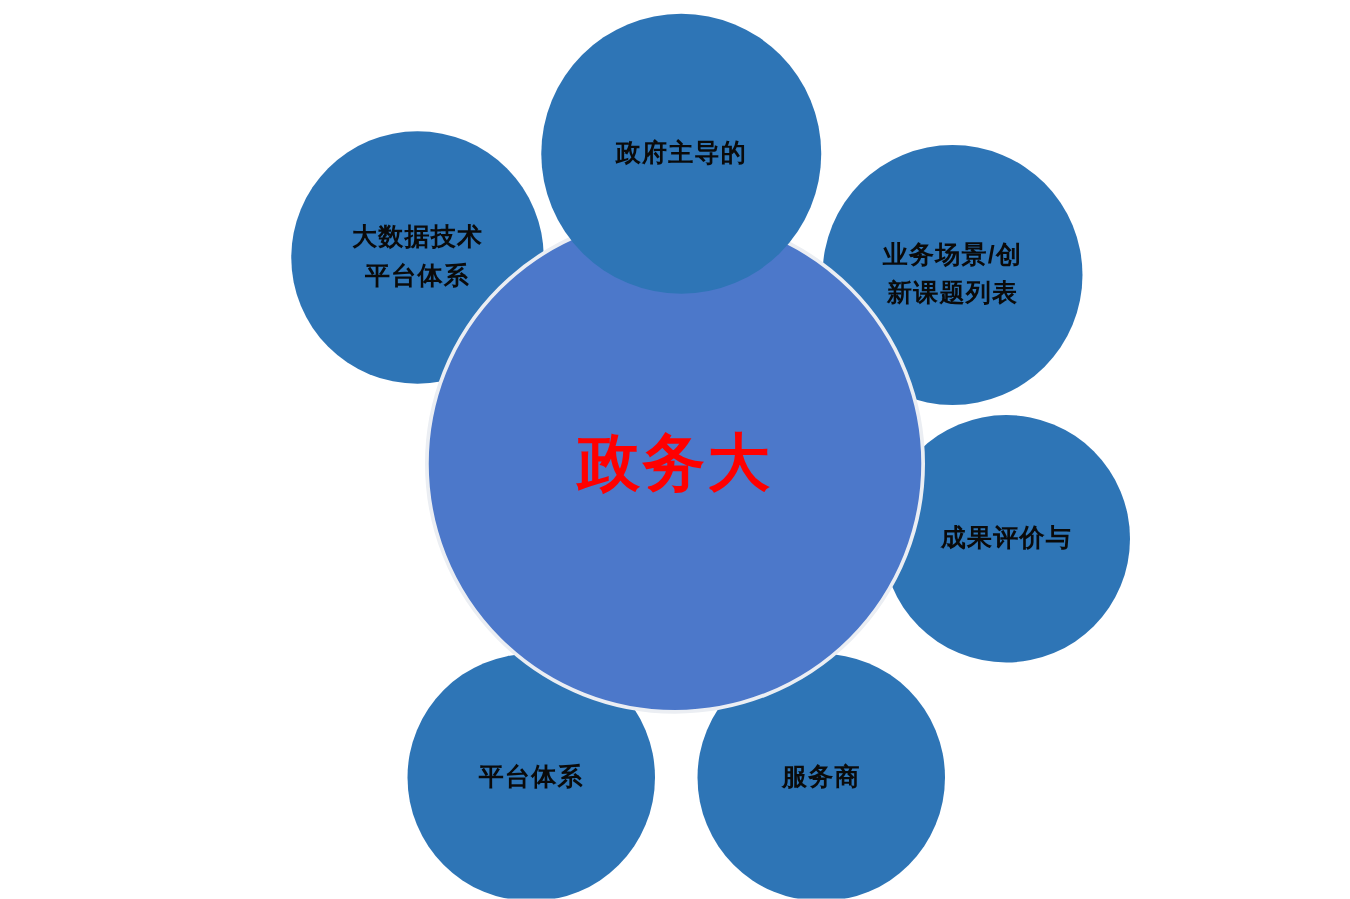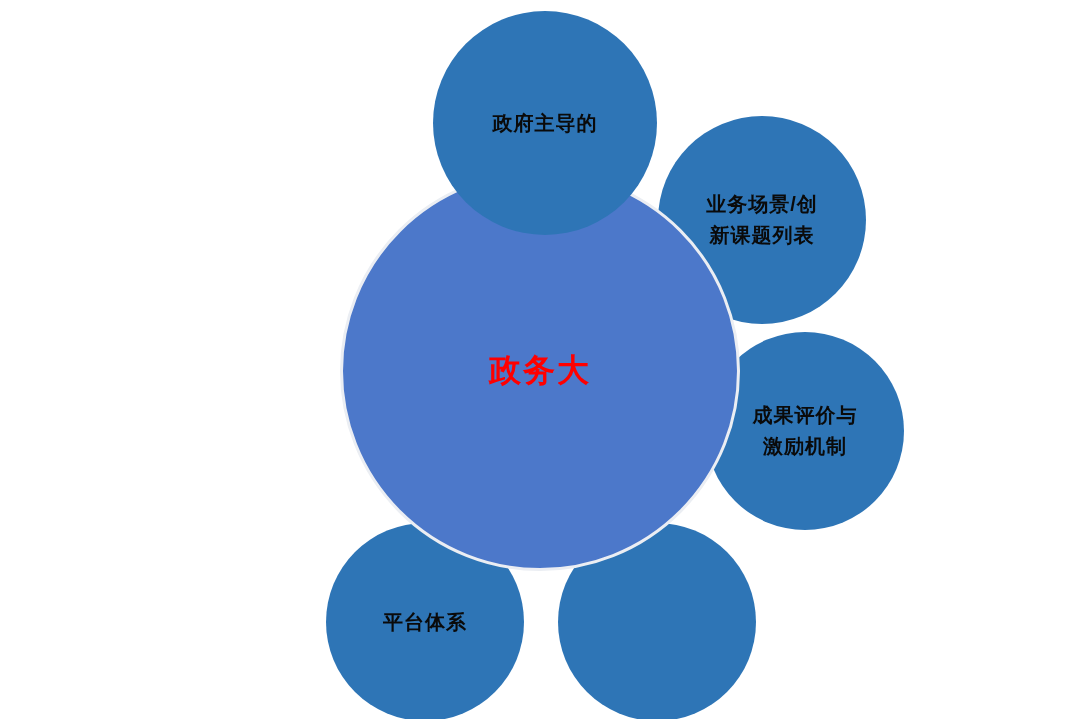--- a/index.html
+++ b/index.html
@@ -47,21 +47,21 @@
   .center-circle {
     left: 340px; top: 171px;
     width: 400px; height: 400px;
     background: var(--center-fill);
     border: 3px solid var(--center-border);
     z-index: 2;
   }
 
   .center-circle .label {
     color: var(--center-text);
-    font-size: 32px;
+    font-size: 50px;
     font-weight: bold;
     line-height: 1.55;
     letter-spacing: 2px;
   }
 
   .label span { display: block; }
 
   
   .node-top          { left: 433px; top:  11px; width: 224px; height: 224px; z-index: 3; } 
   .node-top-right    { left: 658px; top: 116px; width: 208px; height: 208px; }
@@ -91,30 +91,36 @@
   <div class="circle node node-top-right">
     <div class="label">
       <span>业务场景/创</span>
       <span>新课题列表</span>
     </div>
   </div>
 
   <div class="circle node node-right">
     <div class="label">
       <span>成果评价与</span>
-      <span>激励机制</span>
     </div>
   </div>
 
   <div class="circle node node-bottom-right">
     <div class="label">
+      <span>服务商</span>
     </div>
   </div>
 
   <div class="circle node node-bottom-left">
     <div class="label">
       <span>平台体系</span>
     </div>
   </div>
 
 
+  <div class="circle node node-top-left">
+    <div class="label">
+      <span>大数据技术</span>
+      <span>平台体系</span>
+    </div>
+  </div>
 
 </div>
 
 </body></html>

